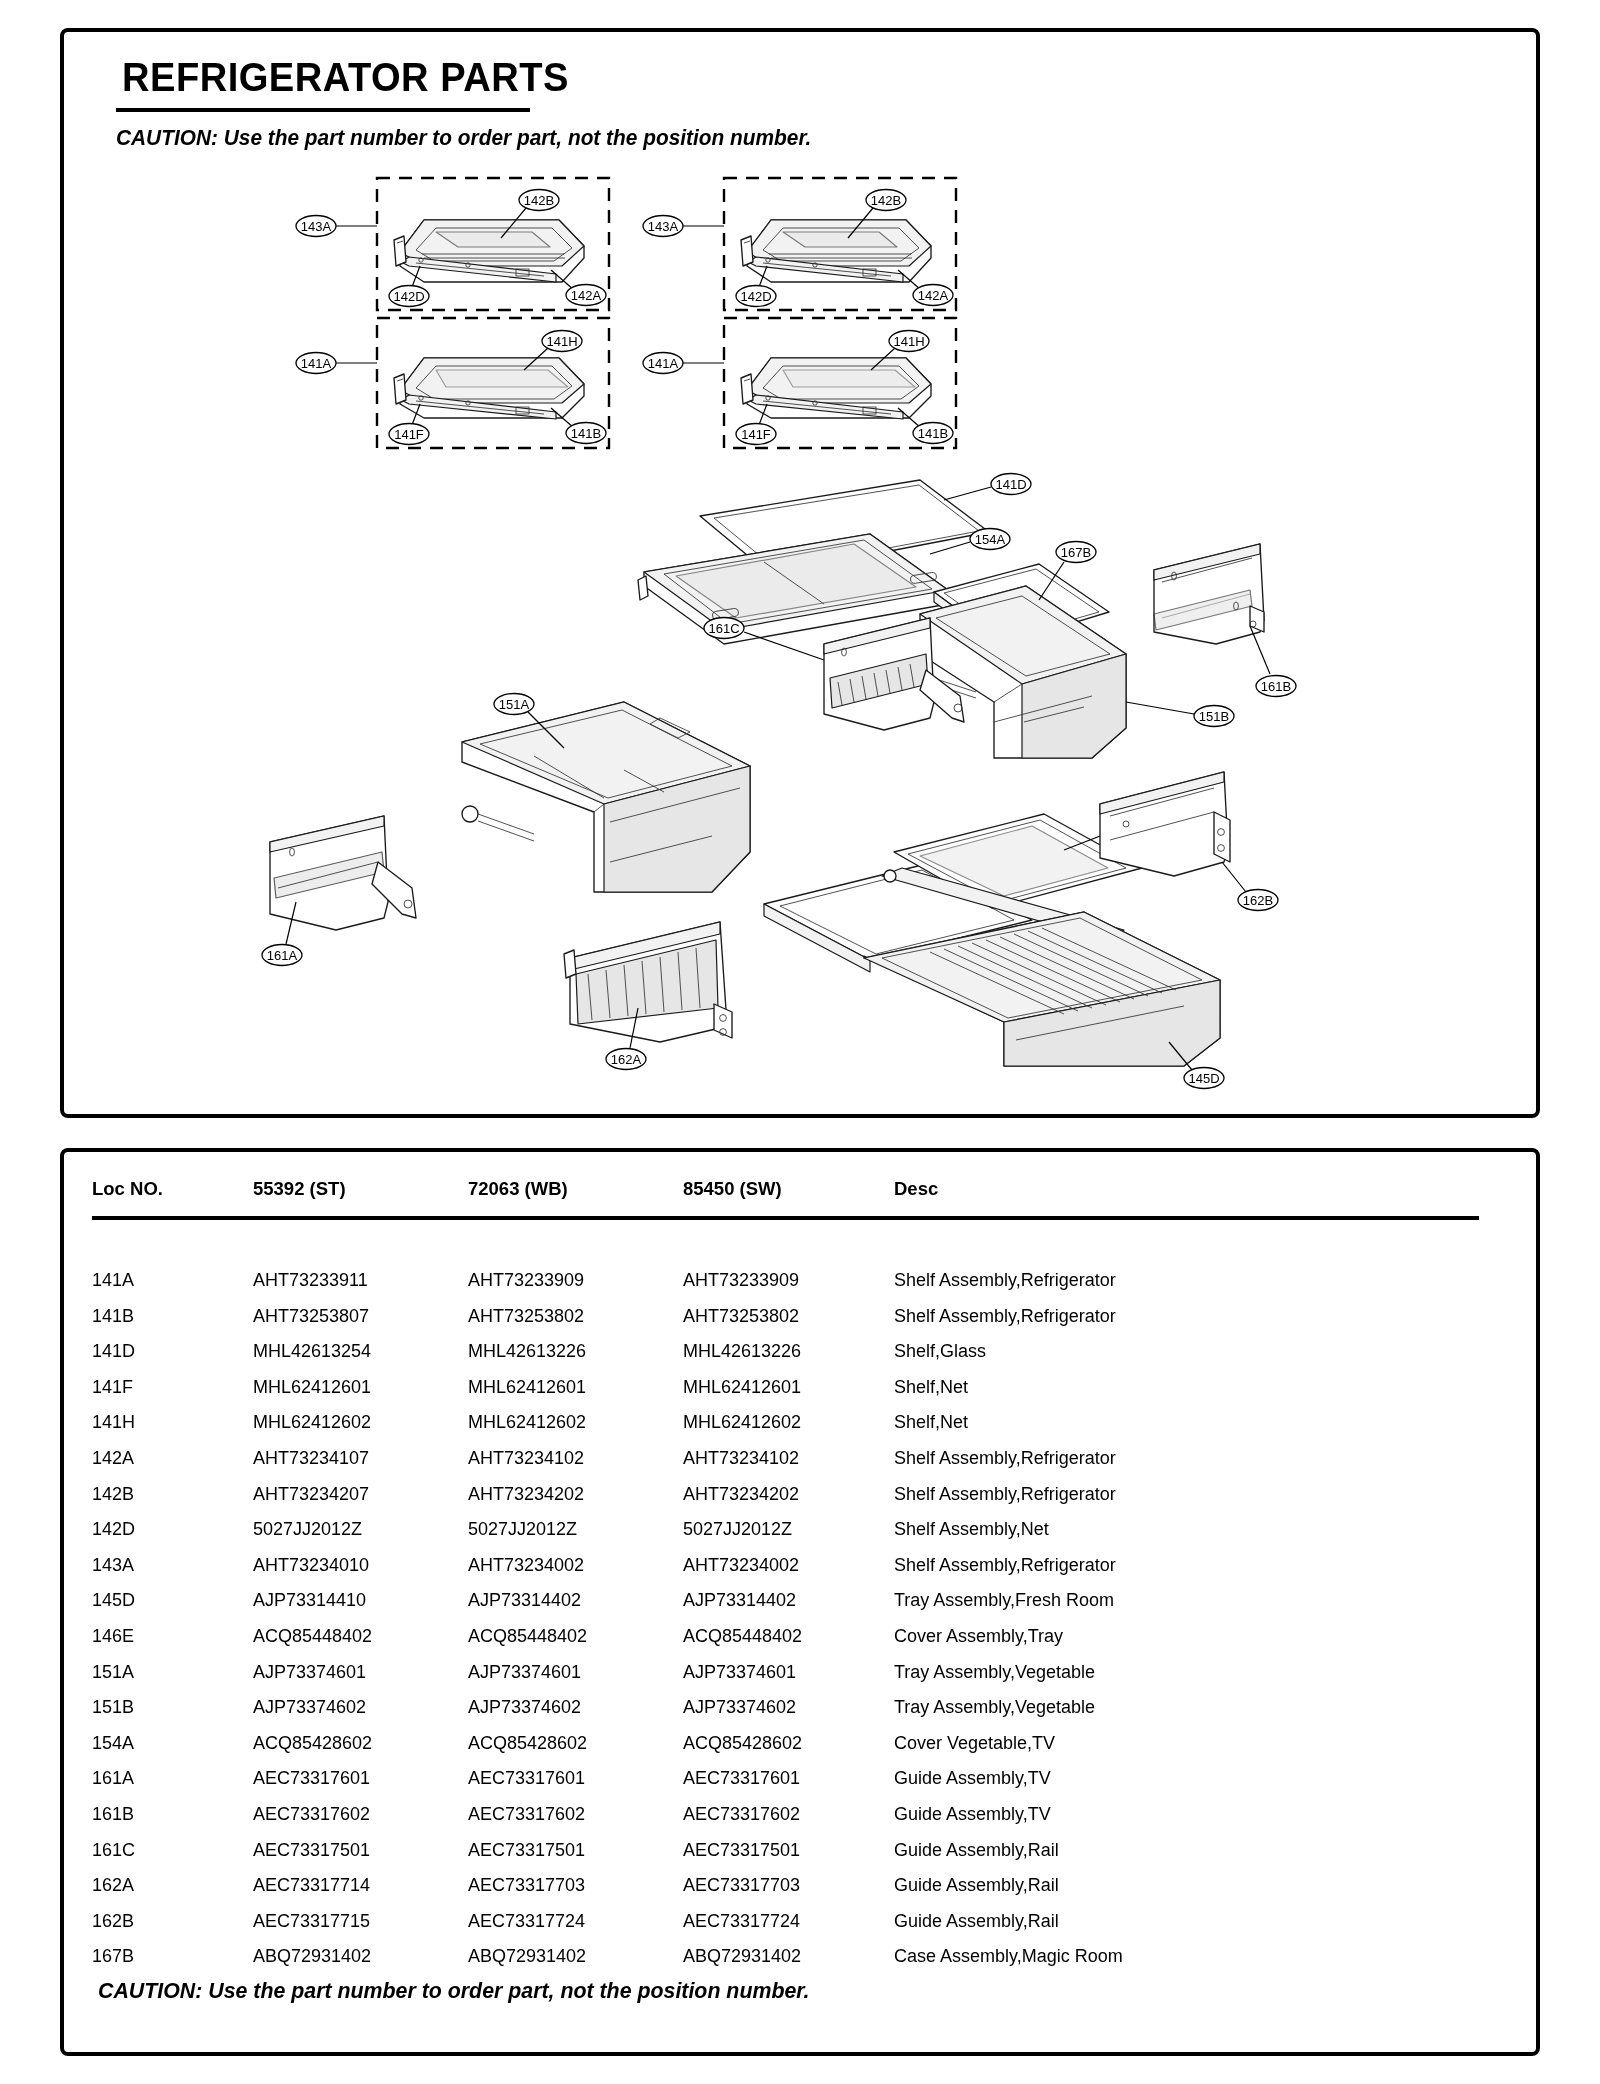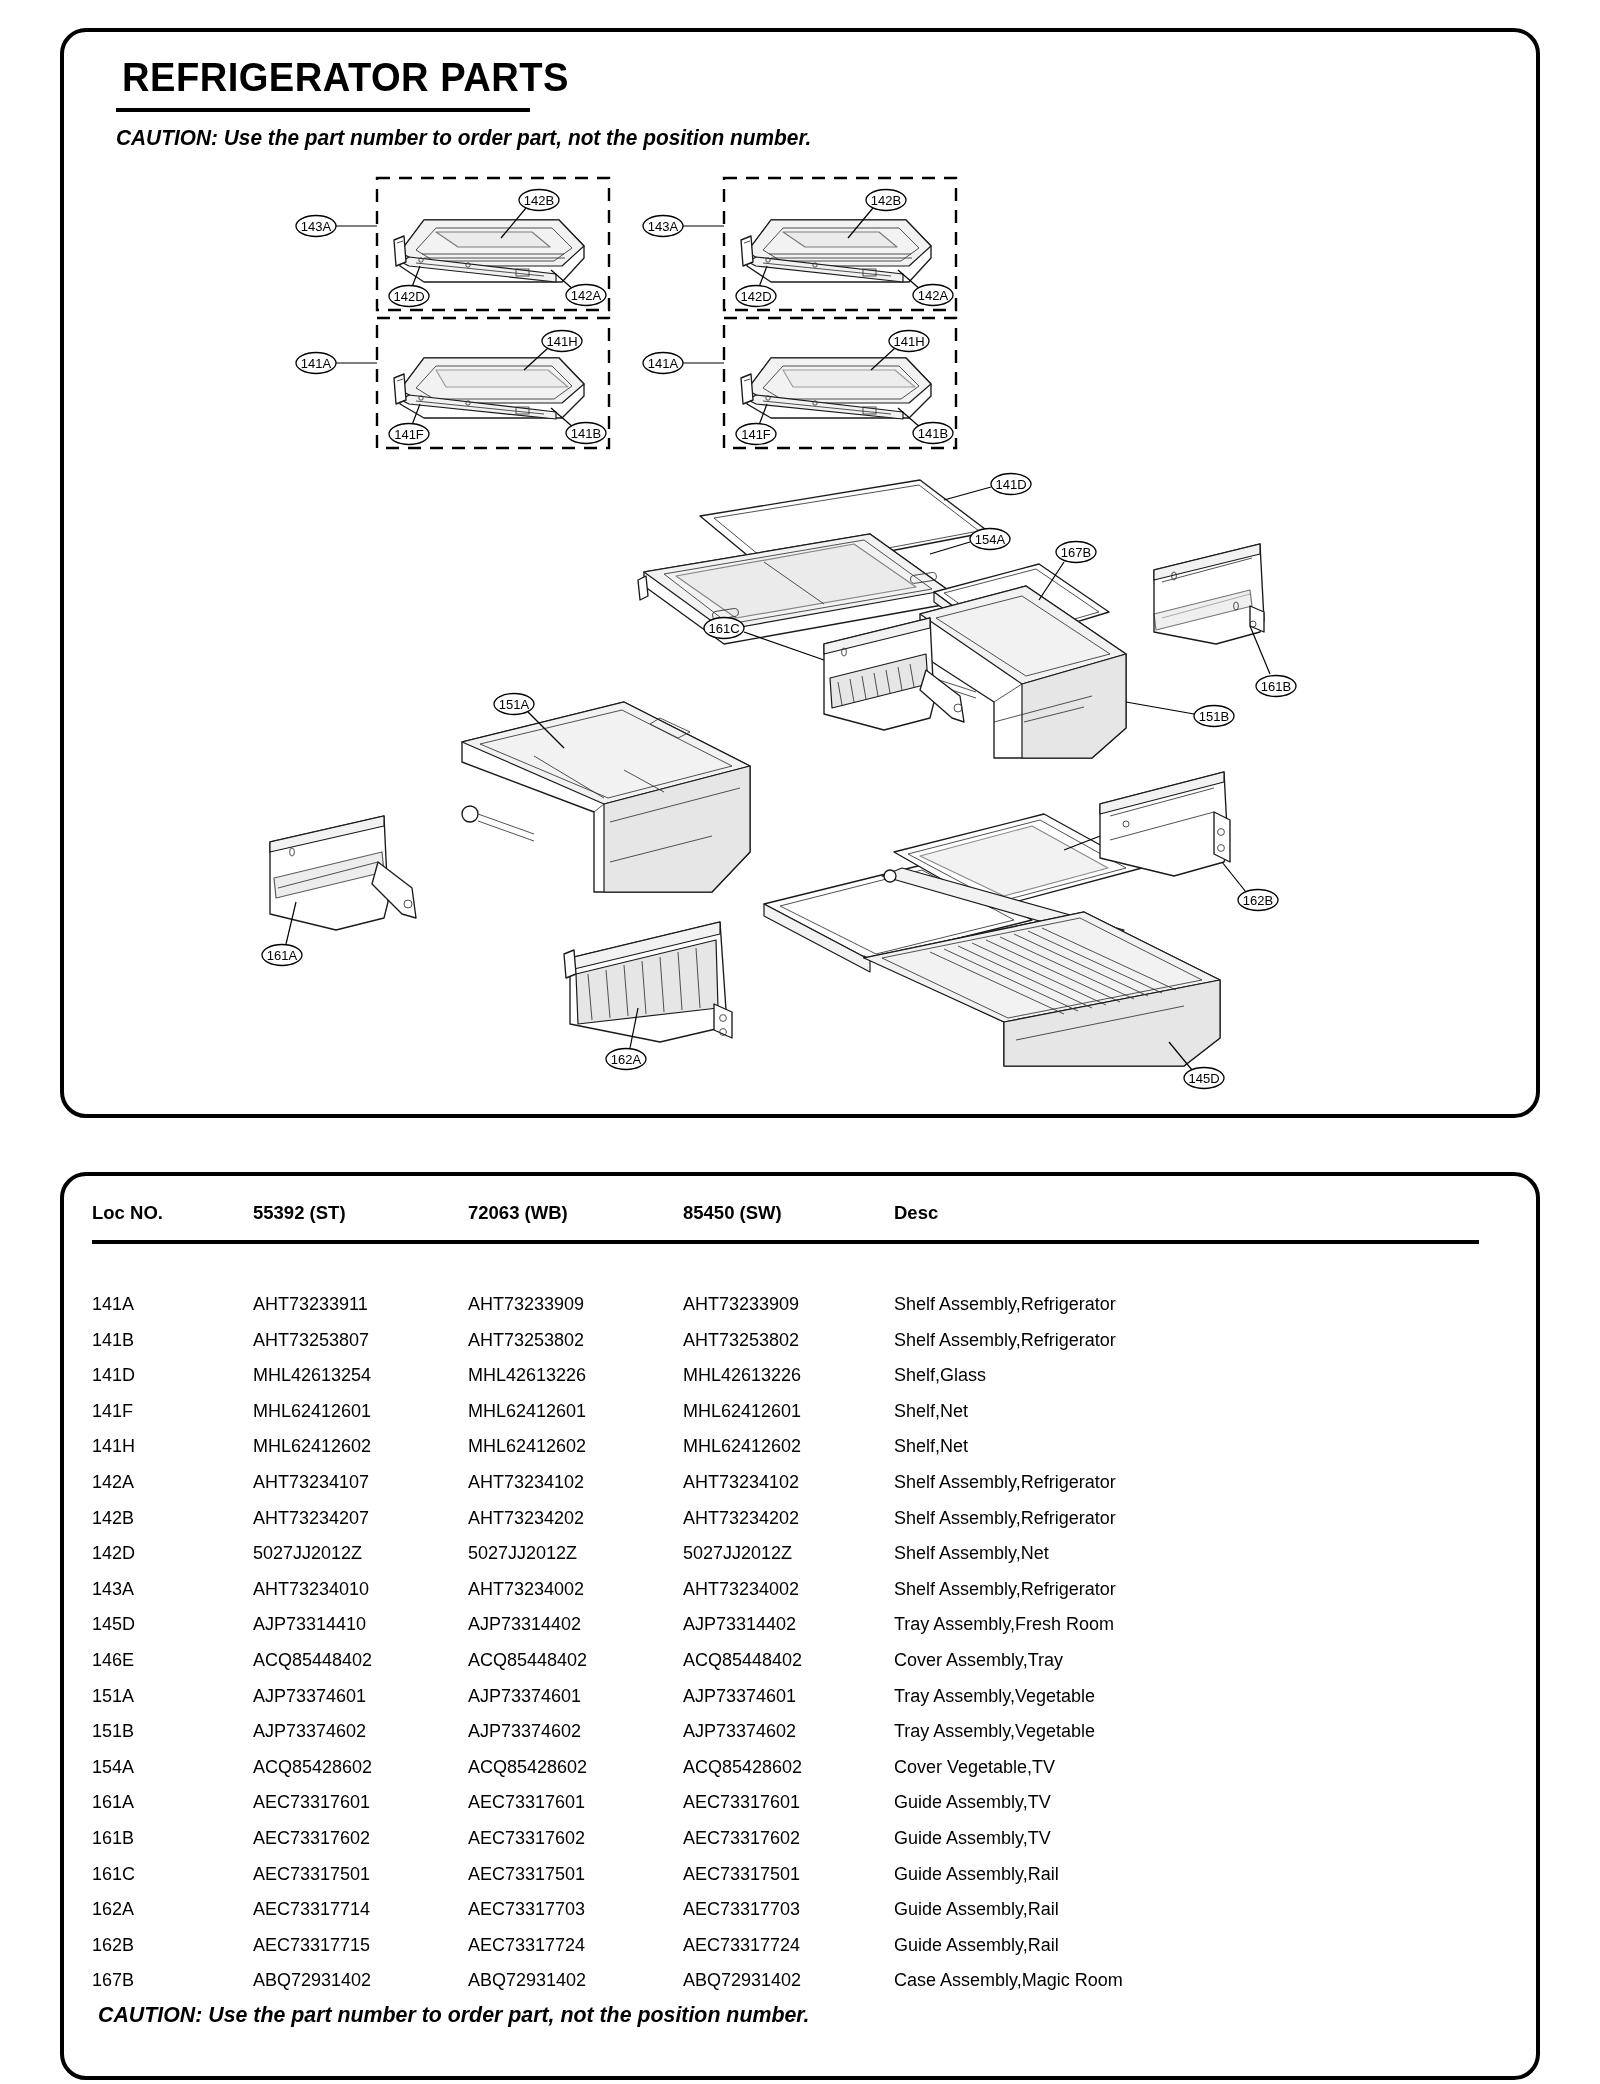--- a/index.html
+++ b/index.html
@@ -20,37 +20,36 @@
     position: absolute;
     left: 0; top: 0;
     width: 1600px;
     height: 2084px;
   }
 
   
   .panel {
     position: absolute;
     border: 4px solid #000;
-    border-radius: 26px;
+    border-radius: 8px;
     background: #fff;
     box-sizing: border-box;
     padding-left: 36px;
   }
   #diagram-panel {
     left: 60px;
     top: 28px;
     width: 1480px;
     height: 1090px;
   }
   #table-panel {
     left: 60px;
     top: 1148px;
     width: 1480px;
     height: 908px;
-    margin-top: 24px;
   }
 
   
   .title {
     position: absolute;
     left: 58px;
     top: 22px;
     font-size: 41px;
     font-weight: bold;
     letter-spacing: 0.5px;

